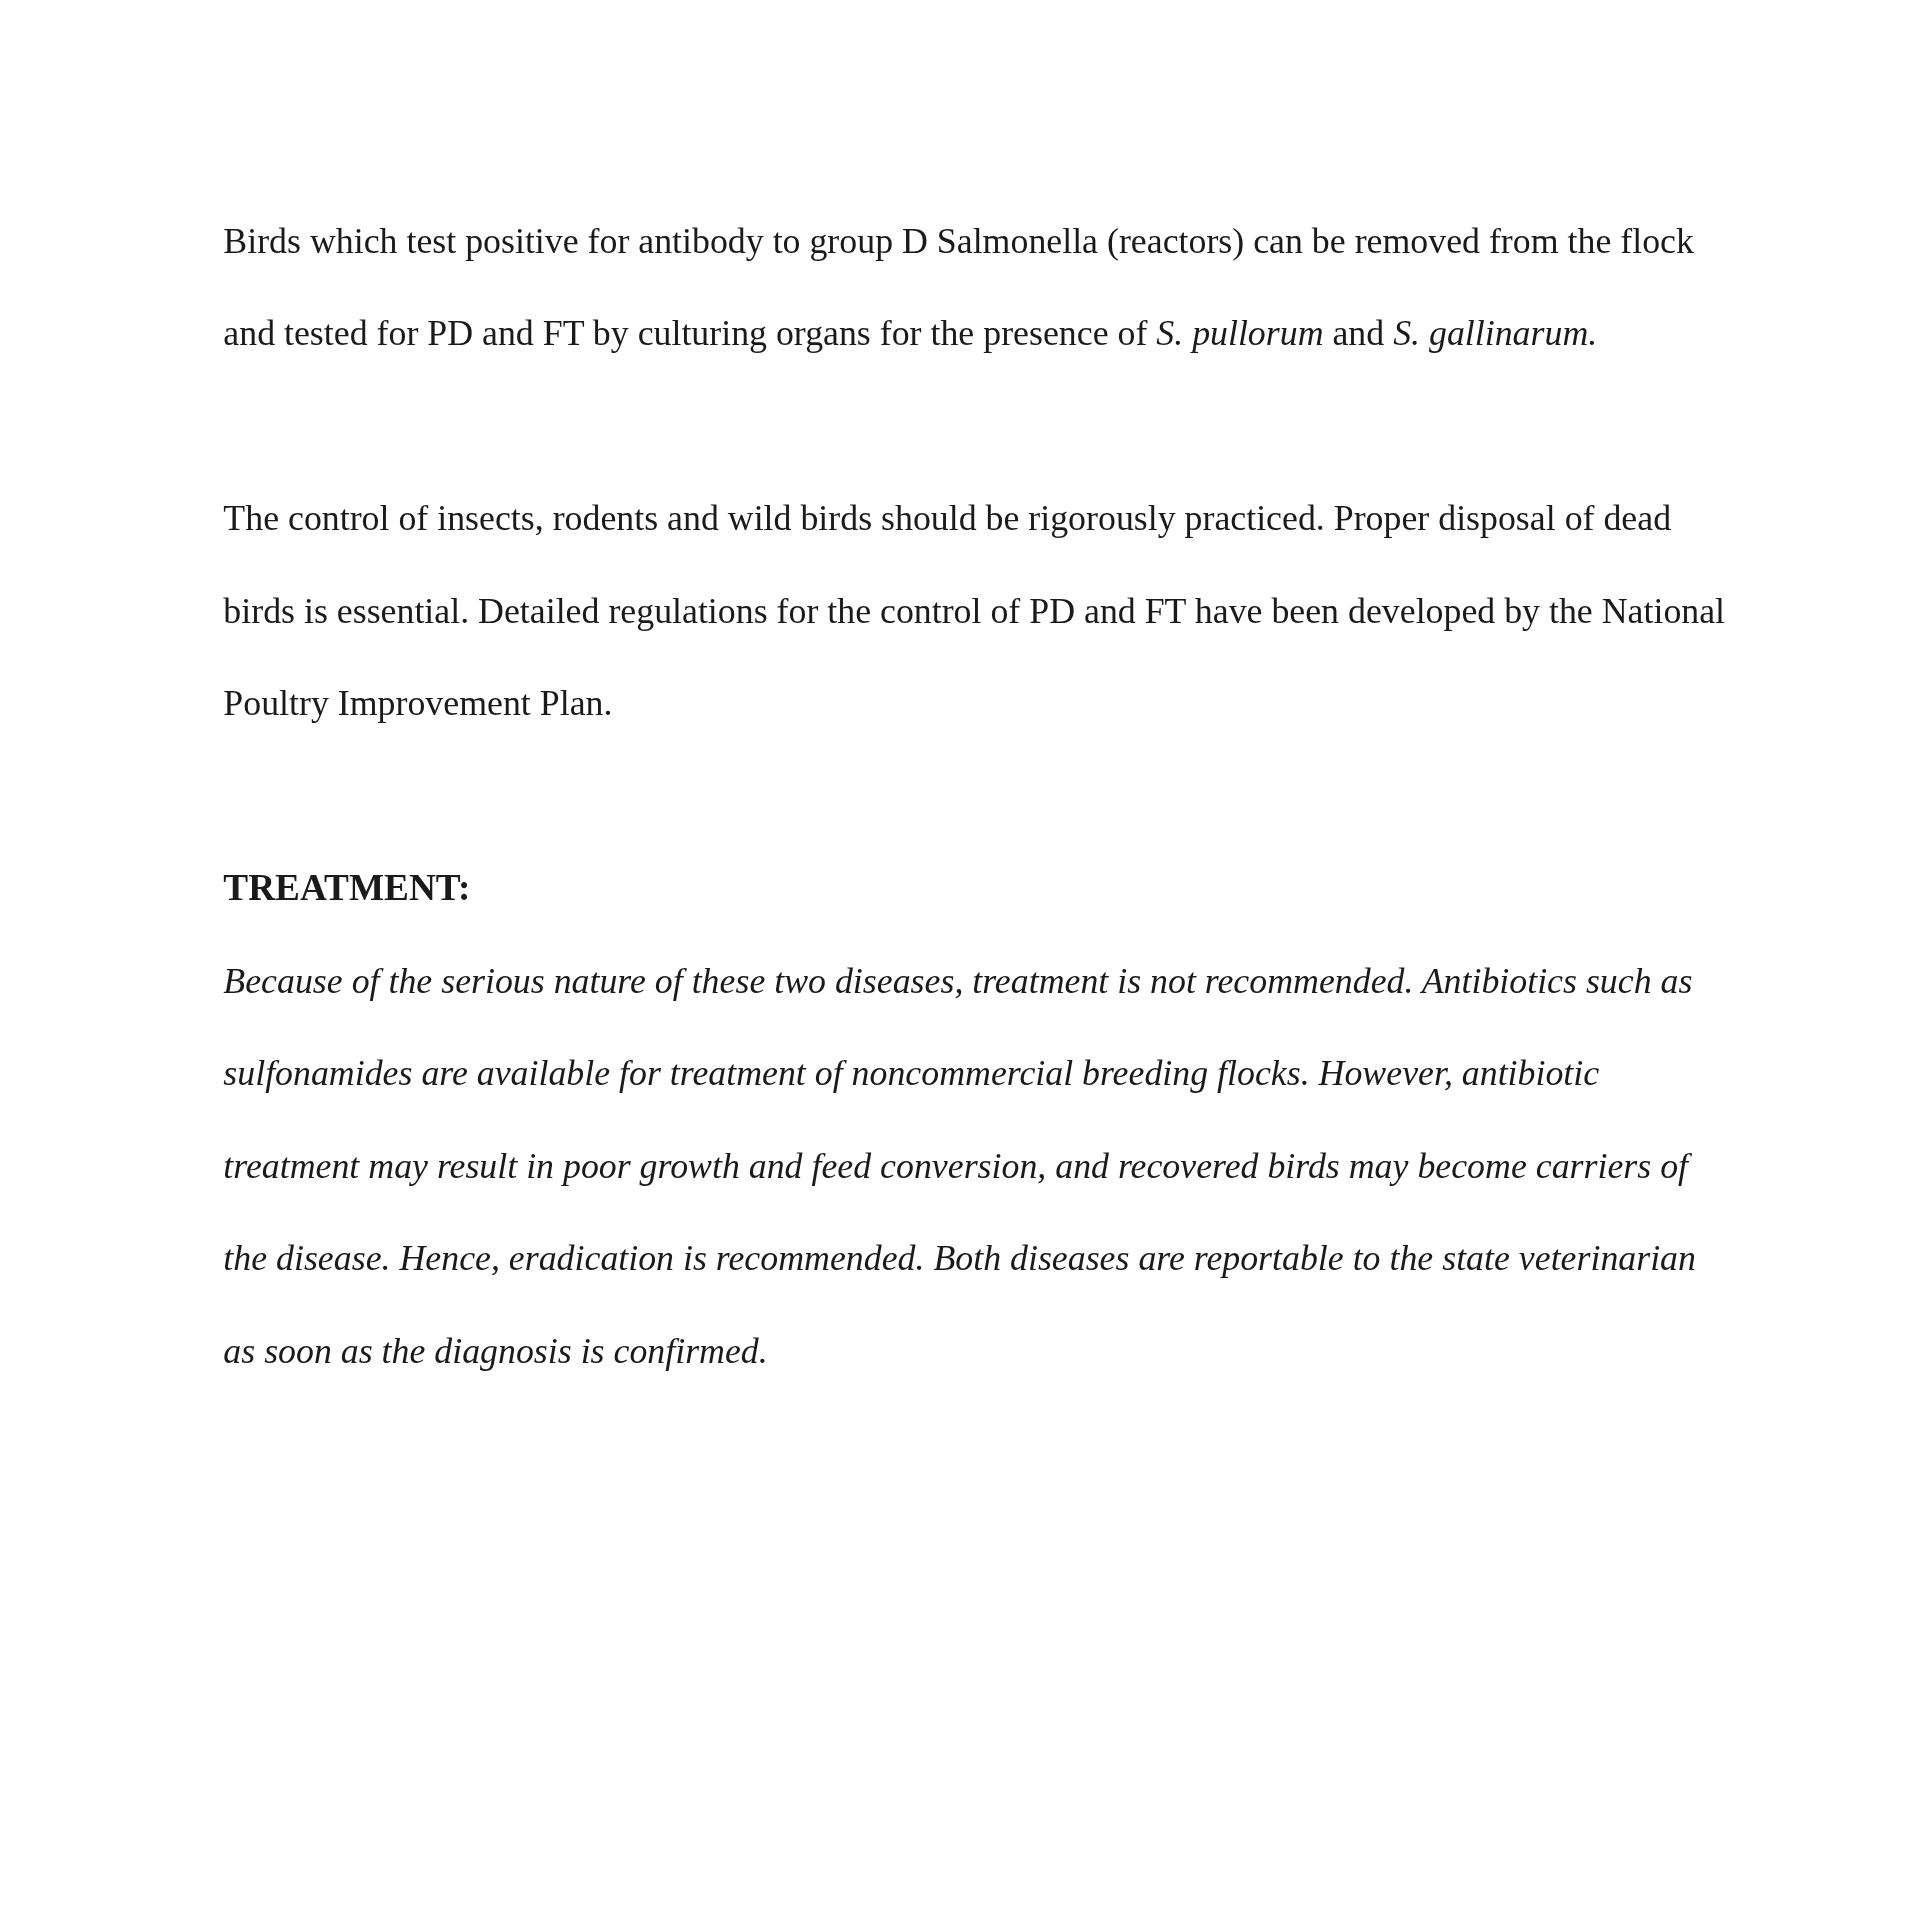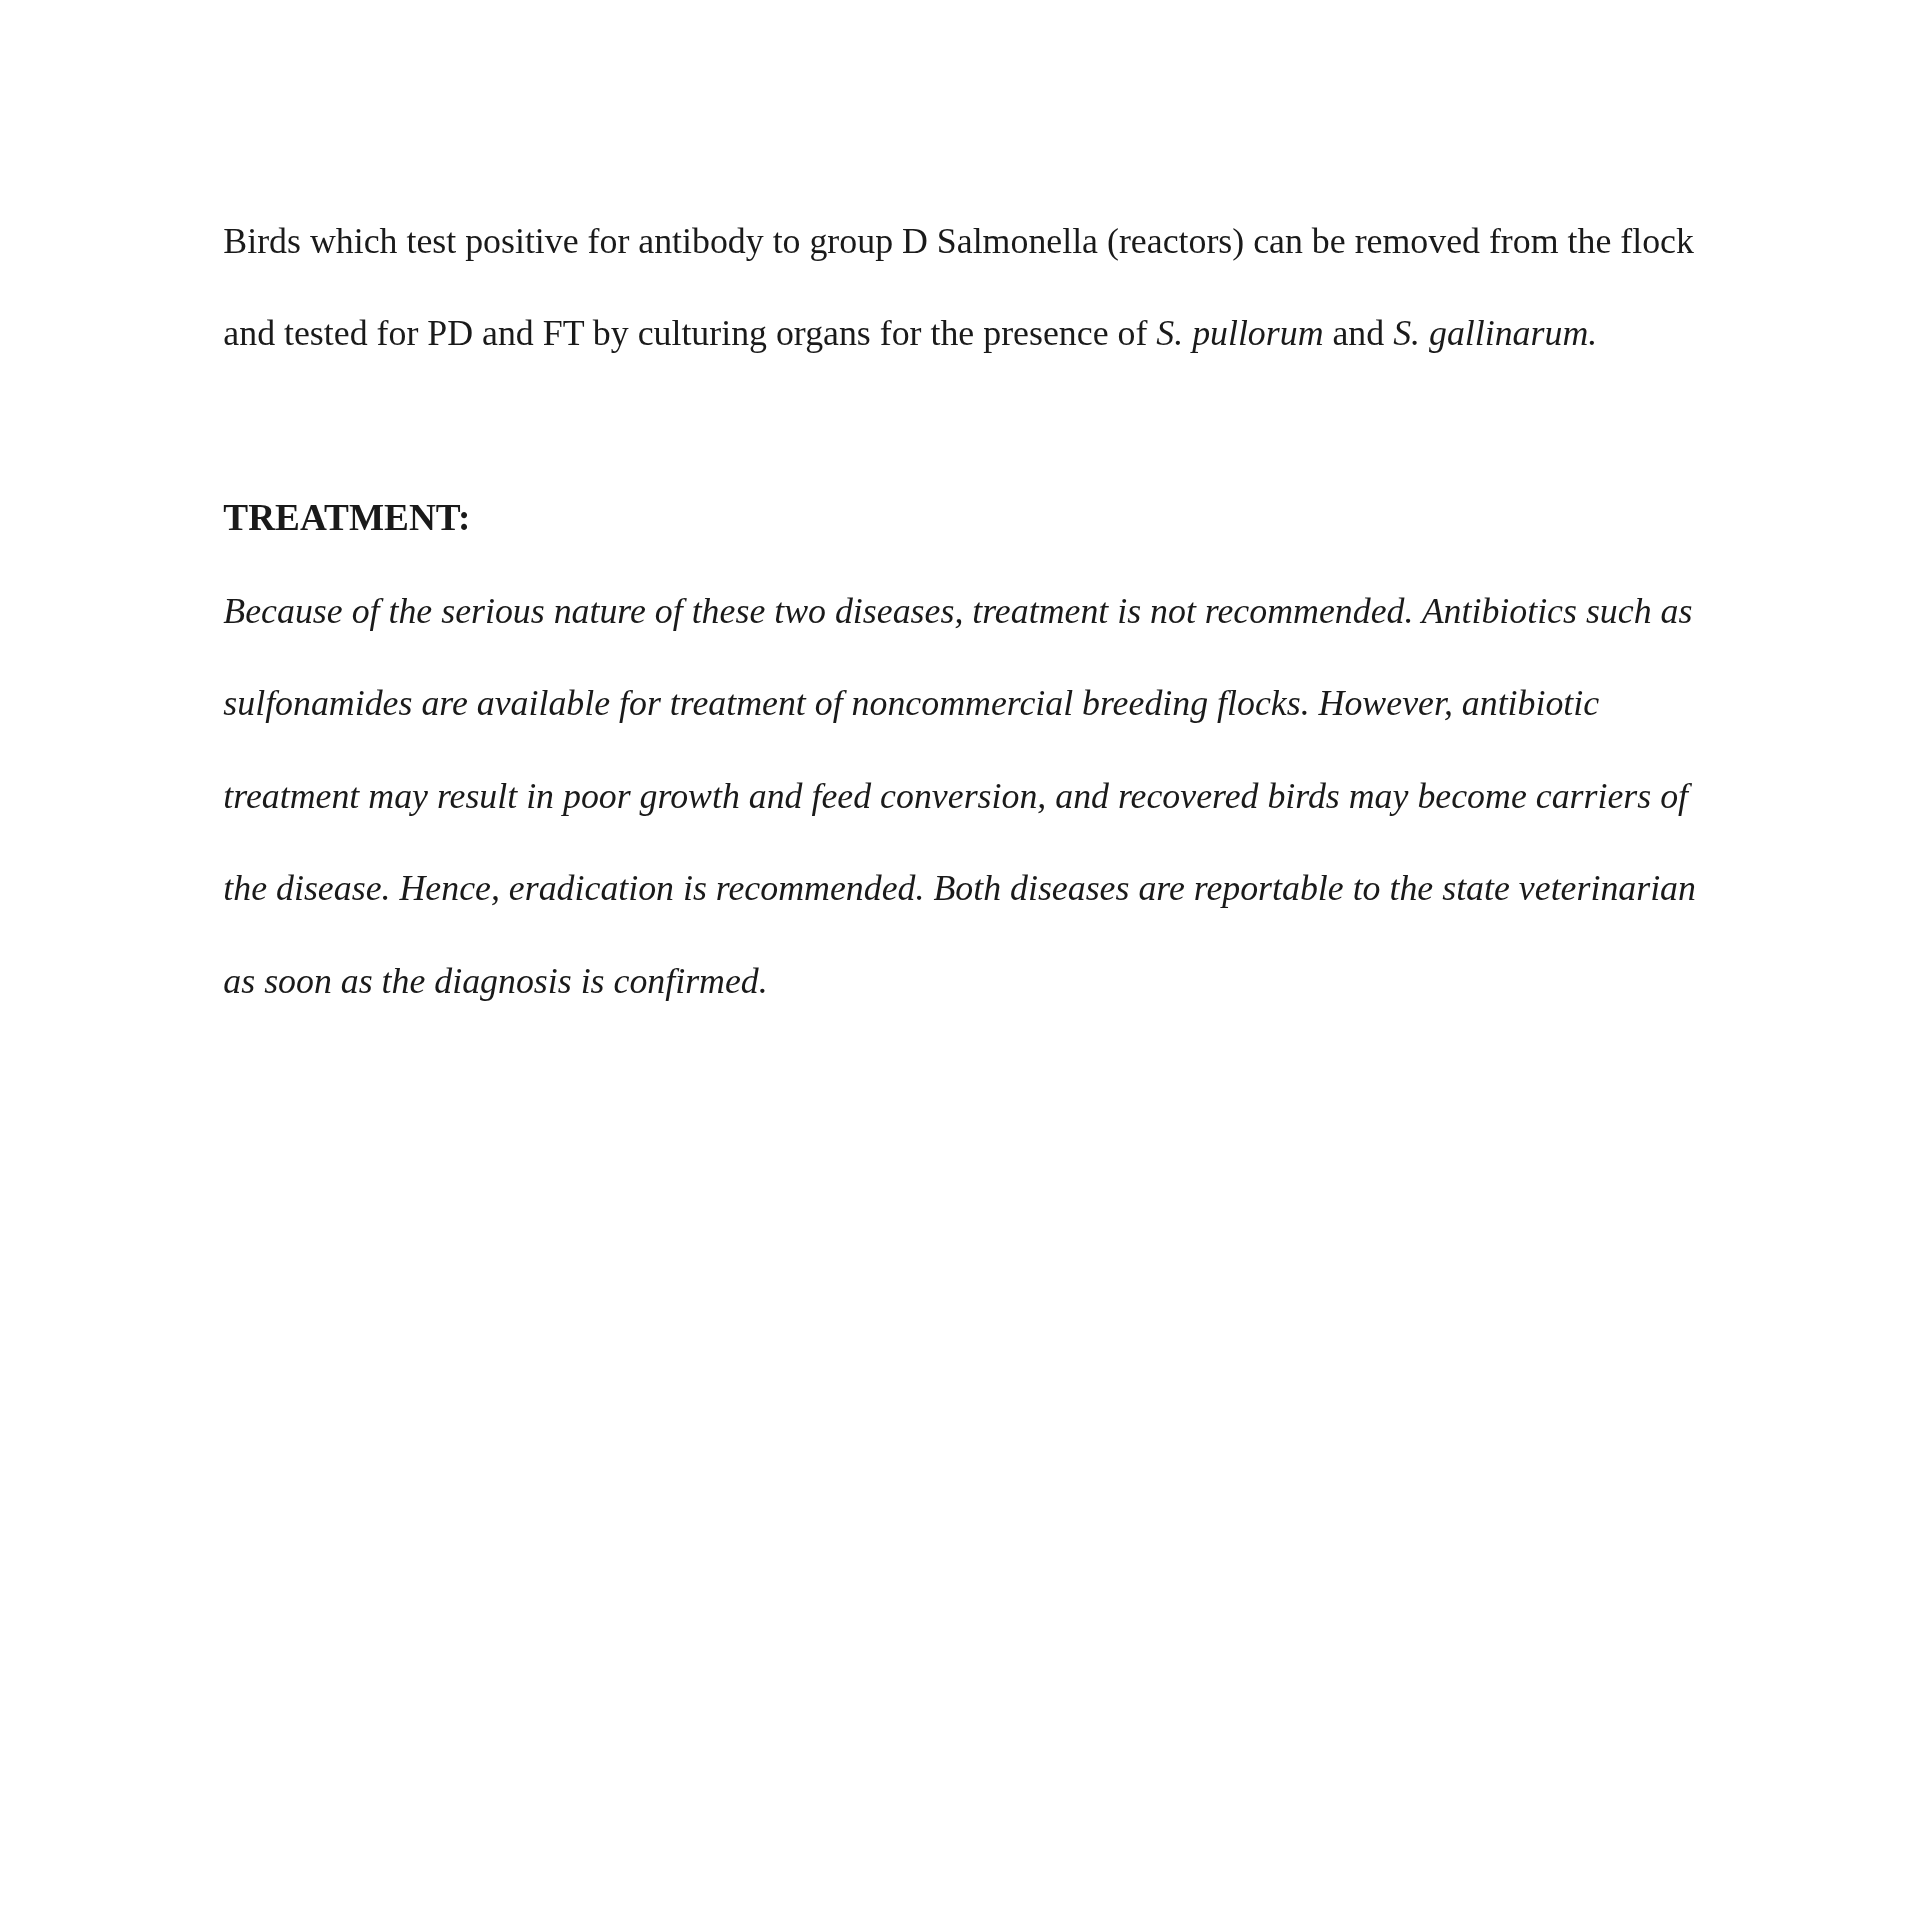--- a/index.html
+++ b/index.html
@@ -44,20 +44,21 @@
   }
 </style>
 </head>
 <body>
 
 <div class="page">
   <main class="content">
 
     <p class="para"><span>Birds which test positive for antibody to group D Salmonella (reactors) can be removed from the flock and tested for PD and FT by culturing organs for the presence of </span><span class="italic">S. pullorum</span><span> and </span><span class="italic">S. gallinarum.</span></p>
 
+    <p class="para">The control of insects, rodents and wild birds should be rigorously practiced. Proper disposal of dead birds is essential. Detailed regulations for the control of PD and FT have been developed by the National Poultry Improvement Plan.</p>
 
     <h2 class="heading">TREATMENT:</h2>
 
     <p class="para">Because of the serious nature of these two diseases, treatment is not recommended. Antibiotics such as sulfonamides are available for treatment of noncommercial breeding flocks. However, antibiotic treatment may result in poor growth and feed conversion, and recovered birds may become carriers of the disease. Hence, eradication is recommended. Both diseases are reportable to the state veterinarian as soon as the diagnosis is confirmed.</p>
 
   </main>
 
 </div>
 
 

